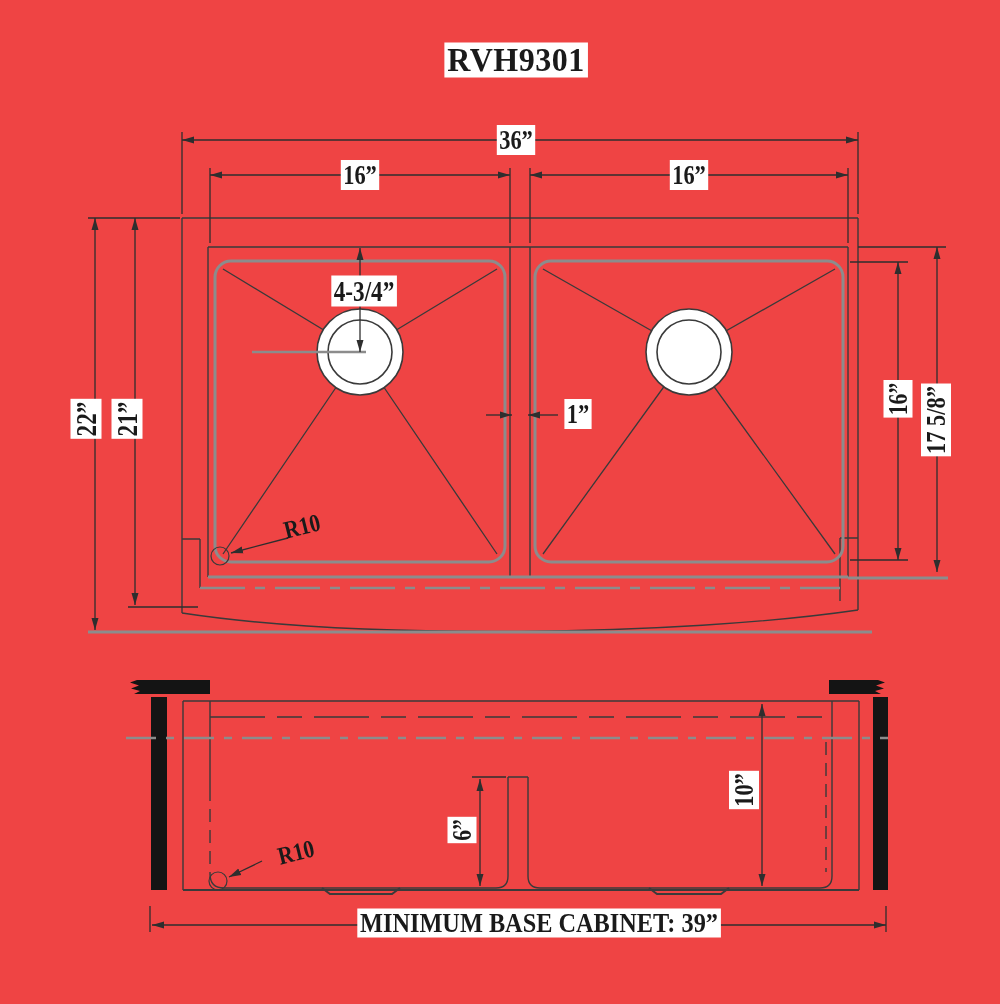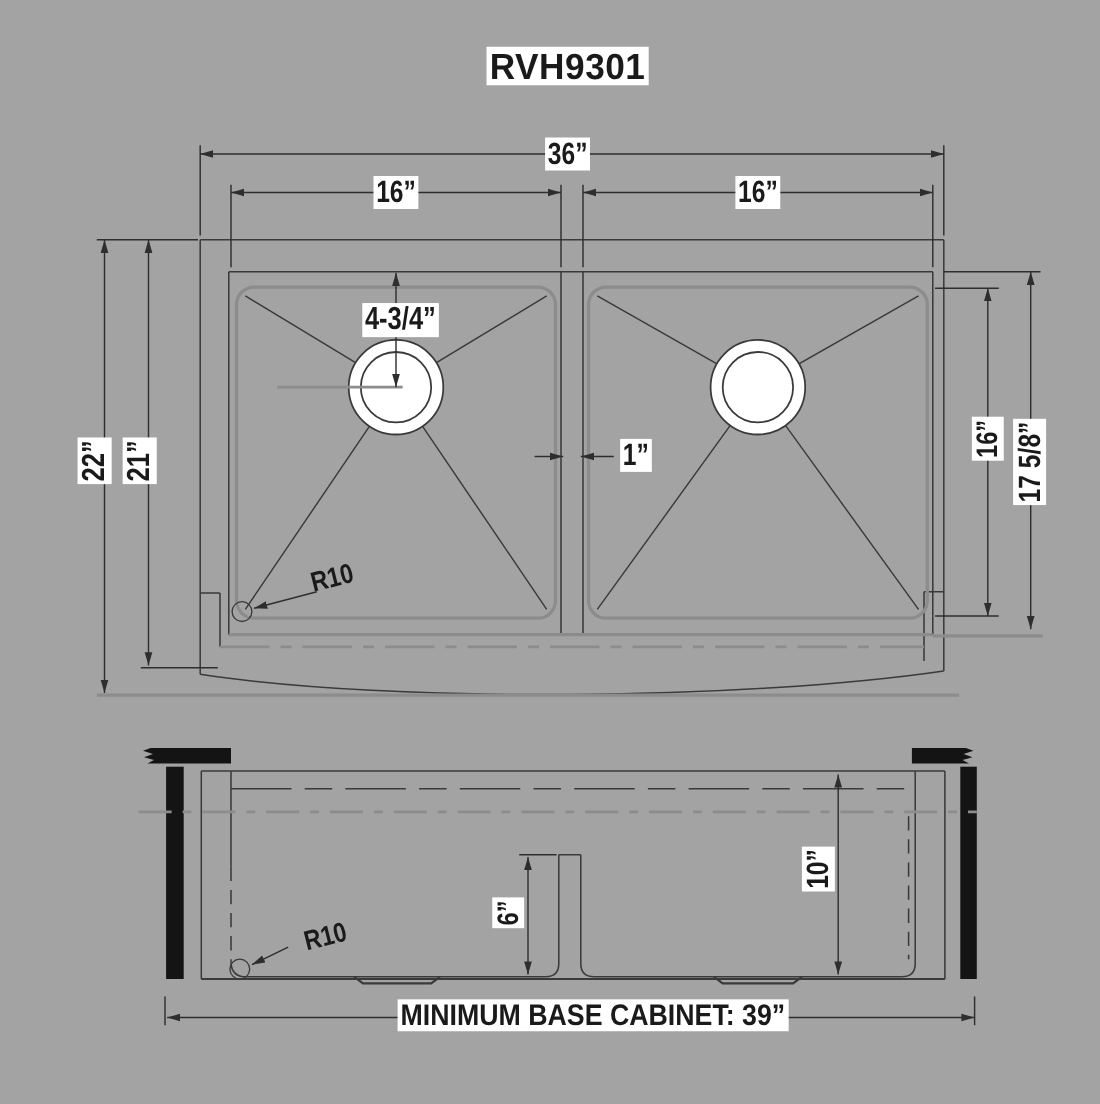--- a/index.html
+++ b/index.html
@@ -1,17 +1,17 @@
 <!DOCTYPE html>
 <html><head>
 <meta charset="utf-8">
 <style>
   html,body{margin:0;padding:0;background:#fff;}
-  #stage{position:relative;width:1000px;height:1004px;background:#a3a3a3;overflow:hidden;
-         font-family:Liberation Sans, sans-serif;}
+  #stage{position:relative;width:1000px;height:1004px;background:#ef4444;overflow:hidden;
+         font-family:Liberation Serif, serif;}
   svg{position:absolute;left:0;top:0;}
   .lbl{position:absolute;font-weight:bold;color:#1a1a1a;background:#fff;line-height:1;
        white-space:nowrap;padding:1px 3px;transform:translate(-50%,-50%) scaleX(.8);}
   .lbl.wide{transform:translate(-50%,-50%) scaleX(.9);}
   .lbl.r90{transform:translate(-50%,-50%) rotate(-90deg) scaleX(.8);}
   .lbl.tilt{transform:translate(-50%,-50%) rotate(-14deg) scaleX(.85);background:transparent;}
   .lbl.title{transform:translate(-50%,-50%) scaleX(.97);letter-spacing:.5px;}
 </style>
 </head>
 <body>

